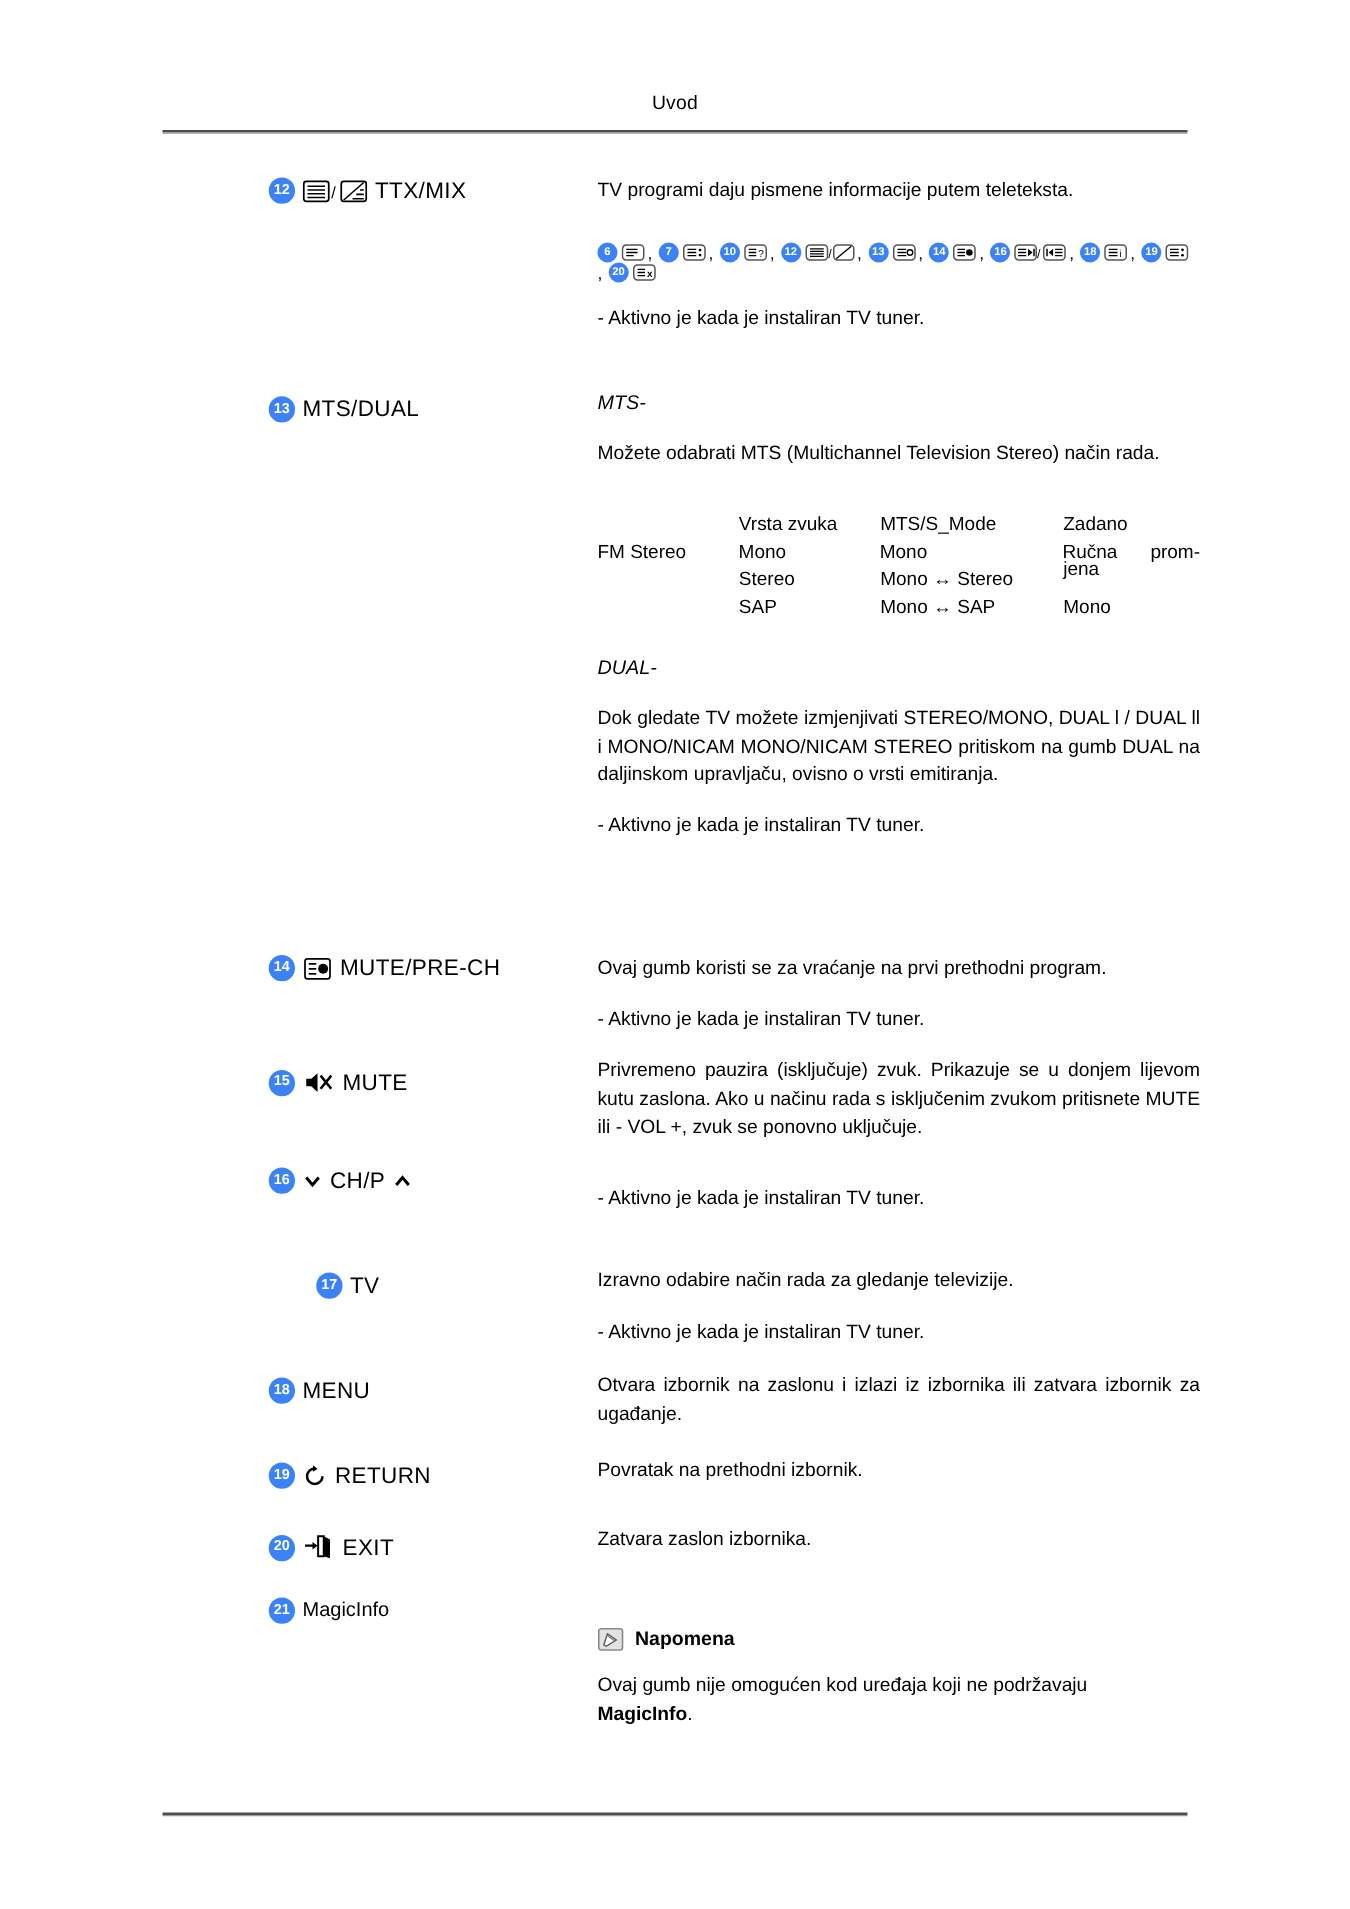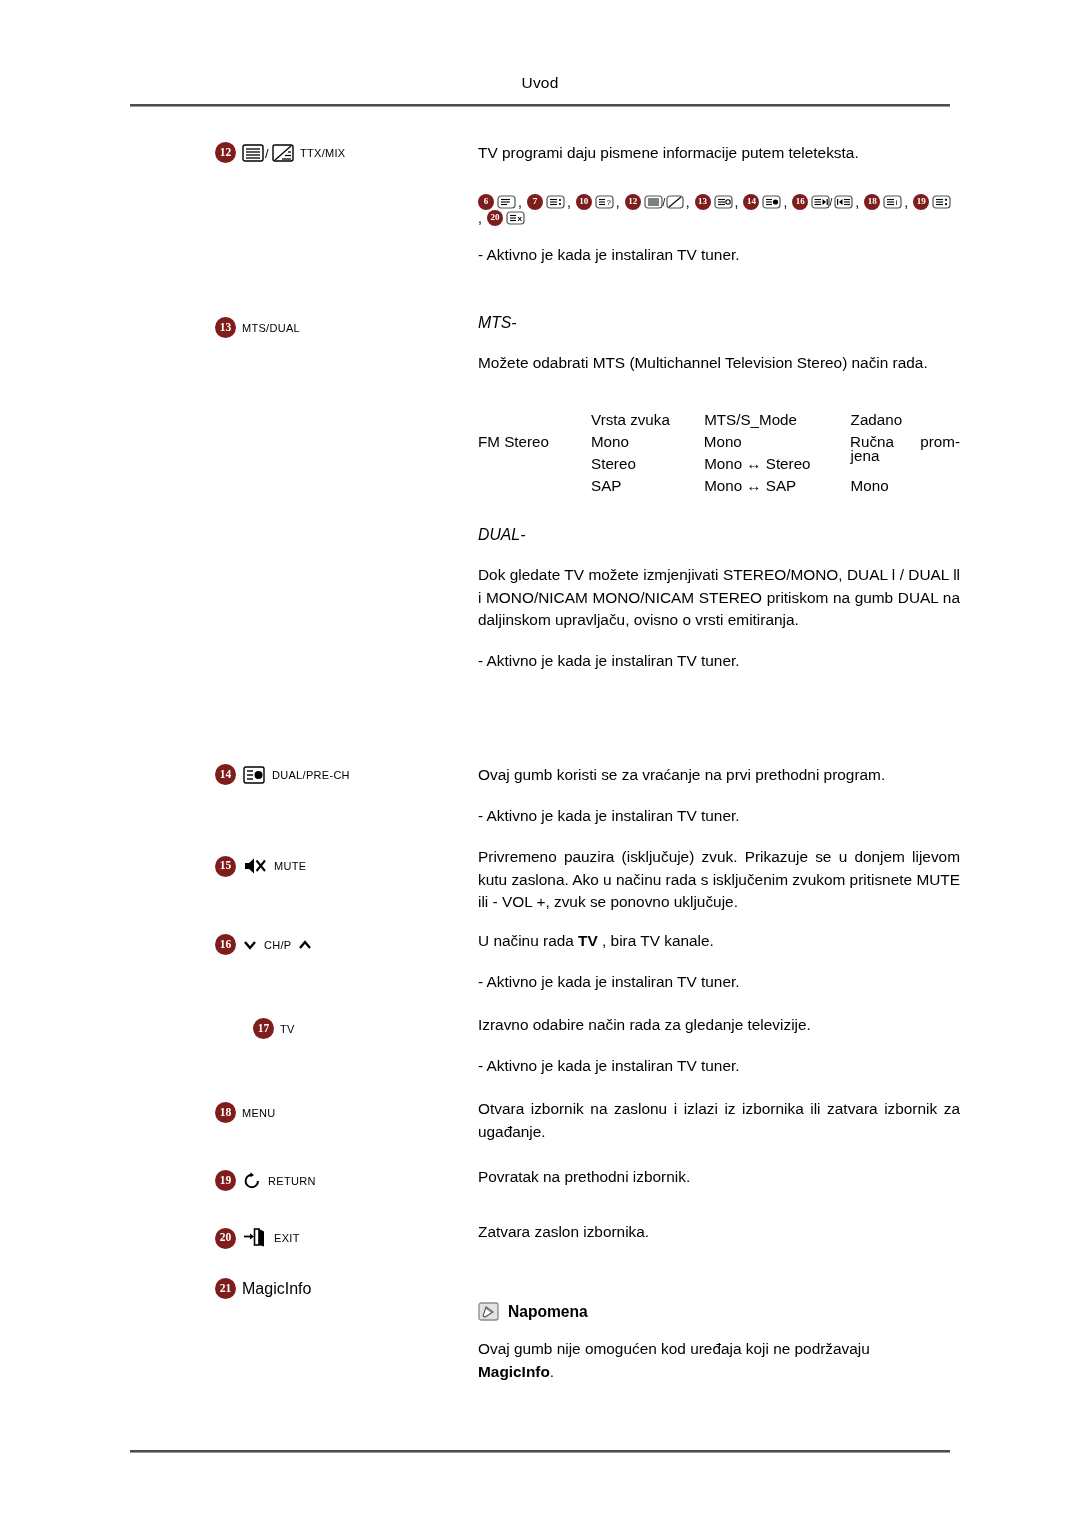--- a/index.html
+++ b/index.html
@@ -75,37 +75,37 @@
 
   
   .badge {
     display: inline-flex;
     align-items: center;
     justify-content: center;
     width: 21px;
     height: 21px;
     min-width: 21px;
     border-radius: 50%;
-    background: #7f1d1d;
+    background: #3b82f6;
     color: #ffffff;
     font-size: 11.5px;
     font-weight: bold;
     line-height: 1;
-    font-family: Liberation Serif, serif;
+    font-family: Liberation Sans, sans-serif;
     vertical-align: middle;
     box-sizing: border-box;
   }
   .badge.sm {
     width: 16px;
     height: 16px;
     min-width: 16px;
     font-size: 9px;
   }
   .btn-label {
-    font-size: 11px;
+    font-size: 18px;
     letter-spacing: .3px;
   }
   .btn-label.mi {
     font-size: 16px;
     letter-spacing: 0;
   }
 
   
   .ptext {
     font-size: 15.4px;
@@ -418,21 +418,21 @@
       <span class="badge">14</span>
       <span class="icon">
         <svg width="24" height="20" viewBox="0 0 24 20">
           <rect x="2" y="2" width="20" height="16" rx="2" fill="#fff" stroke="#000" stroke-width="1.4"></rect>
           <line x1="5" y1="6" x2="11" y2="6" stroke="#000" stroke-width="1.4"></line>
           <line x1="5" y1="10" x2="11" y2="10" stroke="#000" stroke-width="1.4"></line>
           <line x1="5" y1="14" x2="11" y2="14" stroke="#000" stroke-width="1.4"></line>
           <circle cx="16.5" cy="10" r="4" fill="#000"></circle>
         </svg>
       </span>
-      <span class="btn-label">DUAL/PRE-CH</span>
+      <span class="btn-label">MUTE/PRE-CH</span>
     </div>
     <div class="right-cell">
       <p class="ptext nojust">Ovaj gumb koristi se za vraćanje na prvi prethodni program.</p>
       <div class="spacer-m"></div>
       <p class="ptext nojust">- Aktivno je kada je instaliran TV tuner.</p>
     </div>
   </div>
 
   <div class="row" style="top:830px;">
     <div class="left-cell" style="top:9px;">
@@ -460,21 +460,20 @@
         </svg>
       </span>
       <span class="btn-label">CH/P</span>
       <span class="icon">
         <svg width="16" height="16" viewBox="0 0 16 16">
           <polyline points="3,11 8,5 13,11" fill="none" stroke="#000" stroke-width="2.4"></polyline>
         </svg>
       </span>
     </div>
     <div class="right-cell">
-      <p class="ptext nojust"><span>U načinu rada </span><span class="bold">TV</span><span> , bira TV kanale.</span></p>
       <div class="spacer-m"></div>
       <p class="ptext nojust">- Aktivno je kada je instaliran TV tuner.</p>
     </div>
   </div>
 
   <div class="row" style="top:998px;">
     <div class="left-cell" style="top:4px;padding-left:38px;">
       <span class="badge">17</span>
       <span class="btn-label">TV</span>
     </div>

